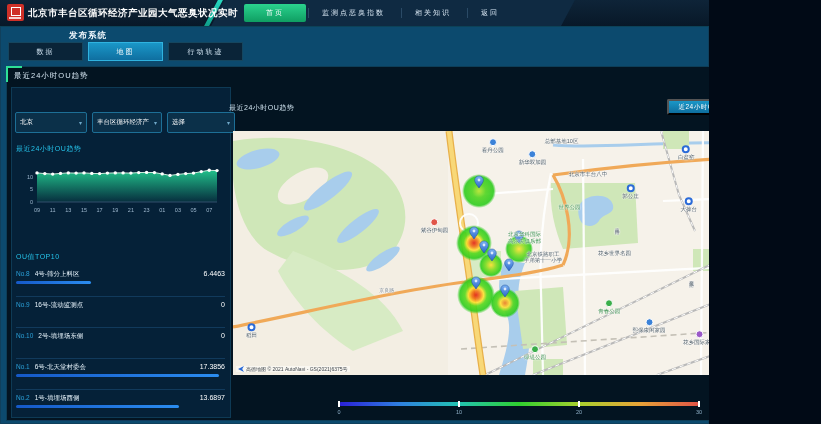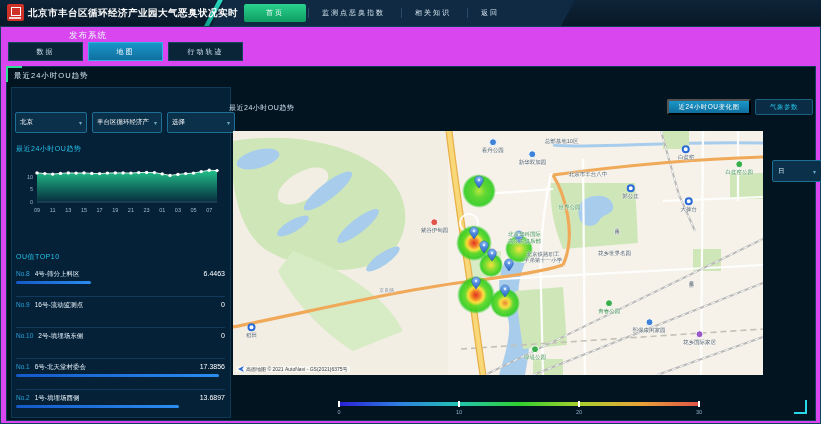--- a/index.html
+++ b/index.html
@@ -1,35 +1,35 @@
 <!DOCTYPE html>
 <html><head>
 <meta charset="utf-8">
 <style>
   html,body{margin:0;padding:0;background:#010a16;width:821px;height:424px;overflow:hidden;
     font-family:"Liberation Sans","DejaVu Sans",sans-serif;}
-  .screen{position:absolute;inset:0;width:821px;height:424px;background:#d946ef;
+  .screen{position:absolute;inset:0;width:709px;height:424px;background:#0c4a6e;
     box-shadow:inset 0 0 0 1px #10405c;overflow:hidden;}
   
   .hdr{position:absolute;left:0;top:0;width:821px;height:26px;
     background:linear-gradient(180deg,#0e2438,#081828);border-bottom:1px solid #0c4258;}
   .logo{position:absolute;left:7px;top:4px;width:17px;height:17px;background:#cf3028;border-radius:2px;}
   .logo:before{content:"";position:absolute;left:4px;top:3px;width:8px;height:7px;border:1.5px solid #fff;}
   .logo:after{content:"";position:absolute;left:2px;bottom:2px;width:12px;height:2px;background:#fff;opacity:.8;}
   .app-title{position:absolute;left:28px;top:7px;font-size:9.5px;font-weight:bold;color:#fff;letter-spacing:.5px;}
   .nav-slab{position:absolute;left:218px;top:0;width:350px;height:26px;background:#0f2a42;transform:skewX(-28deg);}
   .nav-slab:before{content:"";position:absolute;left:-7px;top:0;width:5px;height:26px;background:linear-gradient(180deg,#27d8c0,#0f9e8a);}
   .nav{position:absolute;left:244px;top:3px;height:20px;display:flex;align-items:center;gap:2px;}
   .nav-item{height:18px;display:flex;align-items:center;justify-content:center;padding:0 14px;
     font-size:7px;color:#d7e6f2;letter-spacing:2px;cursor:pointer;position:relative;}
   .nav-item + .nav-item:before{content:"";position:absolute;left:0;top:4px;width:1px;height:10px;background:#2a4a66;}
   .nav-item.active{background:linear-gradient(180deg,#2ad28e,#0f9e62);color:#fff;border-radius:2px;min-width:34px;}
   .nav-item.active:before{display:none;}
   
-  .sys-label{position:absolute;left:69px;top:30px;font-size:8.5px;font-weight:normal;color:#eef6fc;letter-spacing:1px;}
+  .sys-label{position:absolute;left:69px;top:30px;font-size:8.5px;font-weight:bold;color:#eef6fc;letter-spacing:1px;}
   .tabs{position:absolute;left:8px;top:42px;display:flex;gap:5px;}
   .tab{width:73px;height:17px;display:flex;align-items:center;justify-content:center;
     background:#0a2438;border:1px solid #15465f;color:#cfe2f0;font-size:7px;letter-spacing:2px;cursor:pointer;}
   .tab.active{background:linear-gradient(180deg,#1a97c8,#0f6fa0);border-color:#2fb3e0;color:#fff;}
   
   .panel{position:absolute;left:6px;top:66px;width:808px;height:353px;background:#031421;border:1px solid #0d3e58;}
   .panel .corner-tl{position:absolute;left:-1px;top:-1px;width:14px;height:14px;
     border-left:2px solid #2ee096;border-top:2px solid #2ee096;}
   .panel-title{position:absolute;left:7px;top:4px;font-size:7.5px;color:#d5e6f2;letter-spacing:1px;}
   .corner-br{position:absolute;right:8px;bottom:6px;width:11px;height:12px;

